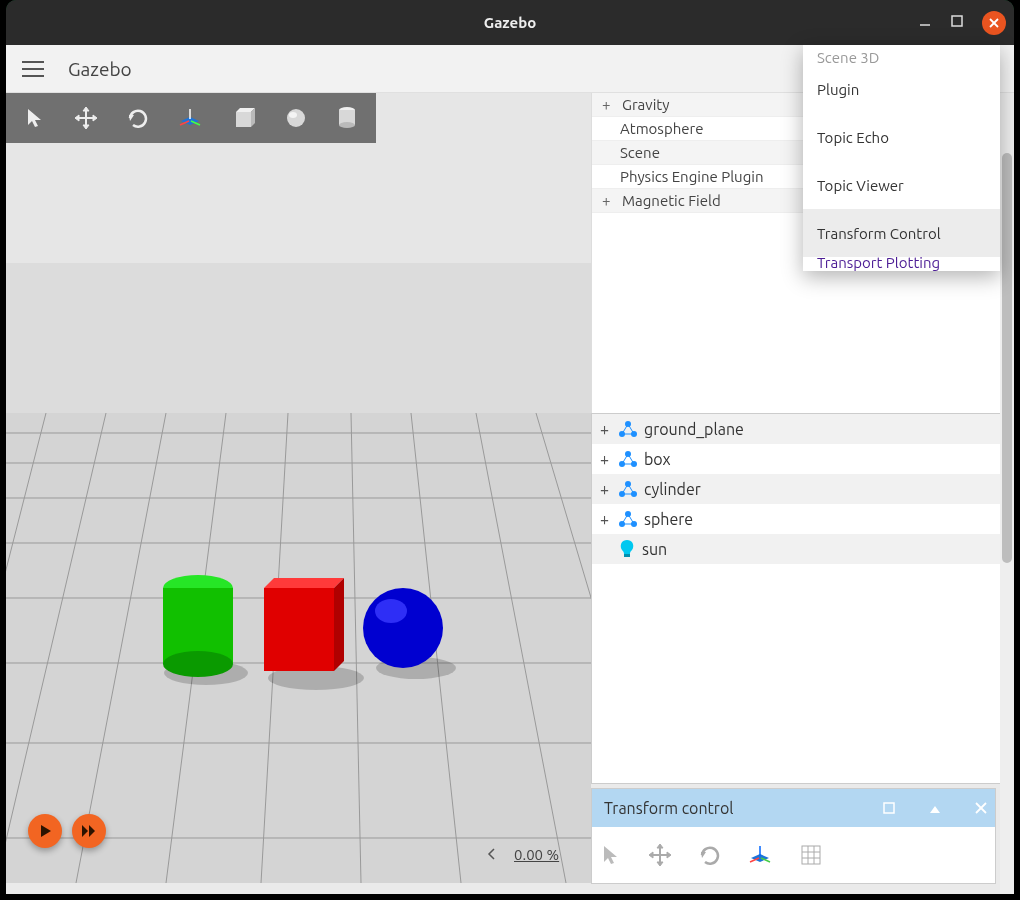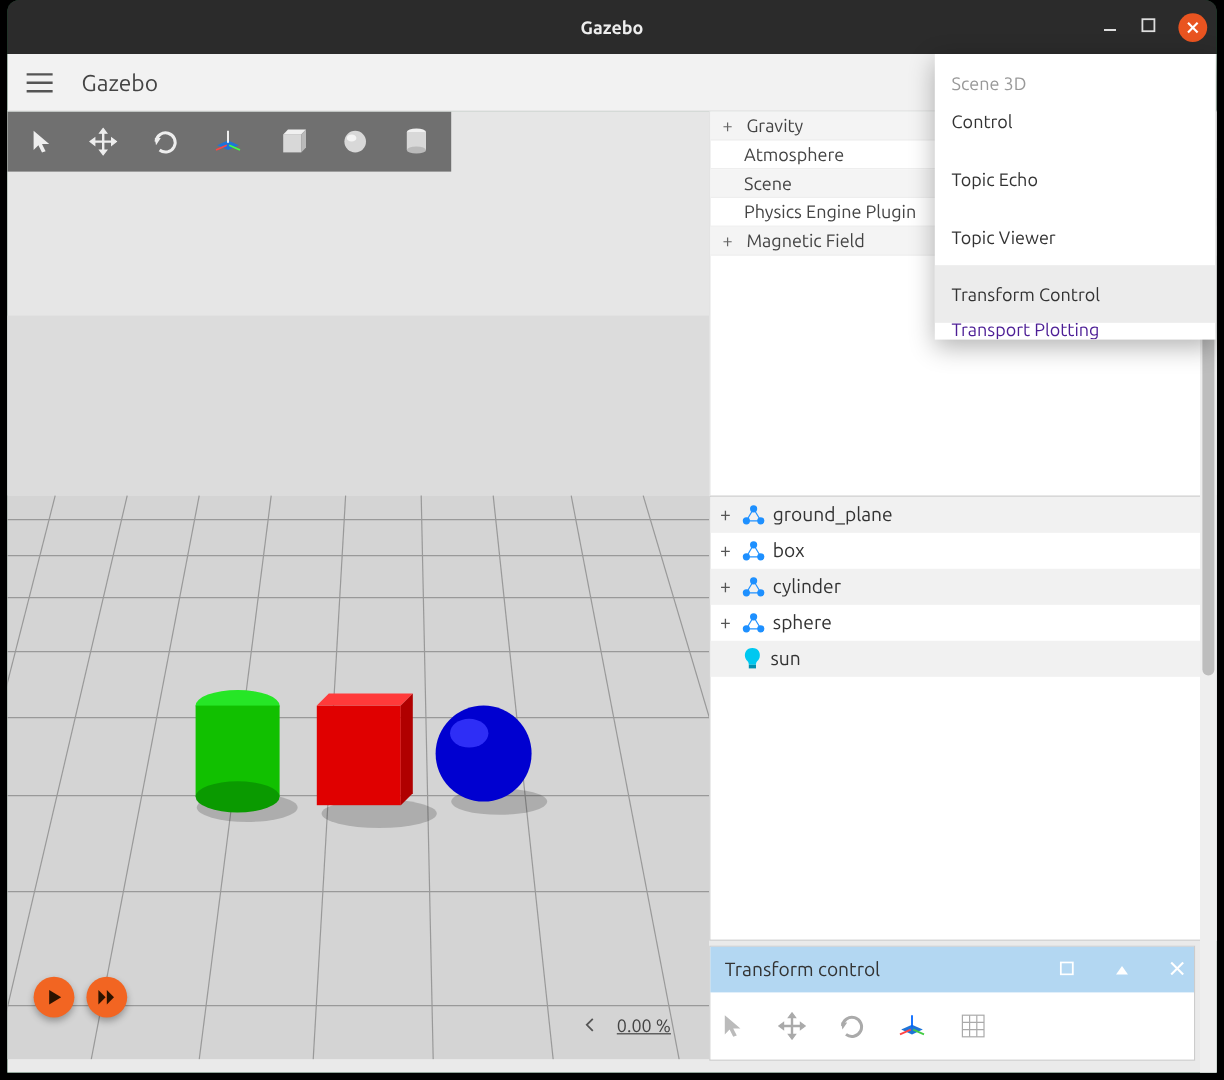--- a/index.html
+++ b/index.html
@@ -162,26 +162,26 @@
     display:flex;
     align-items:center;
     padding:0 8px;
     gap:26px;
   }
   .transform-body .tool svg{ display:block;}
   
   .plugin-menu{
     position:absolute;
     top:45px;
-    right:7px;
-    width:234px;
+    right:20px;
+    width:197px;
     background:#fff;
     box-shadow:0 6px 20px rgba(0,0,0,.3);
     z-index:50;
-    padding-top:16px;
+    padding-top:4px;
     padding-bottom:0;
     overflow:hidden;
     max-height:255px;
   }
   .plugin-menu-inner{
     
   }
   .menu-item{
     height:48px;
     display:flex;
@@ -561,21 +561,21 @@
   </div>
 
 </div>
 
 <div class="plugin-menu">
   <div class="plugin-menu-inner">
     <div class="menu-item cut-top">
       <span>Scene 3D</span>
     </div>
     <div class="menu-item">
-      <span>Control</span>
+      <span>Plugin</span>
     </div>
     <div class="menu-item">
       <span>Topic Echo</span>
     </div>
     <div class="menu-item">
       <span>Topic Viewer</span>
     </div>
     <div class="menu-item highlight">
       <span>Transform Control</span>
     </div>

